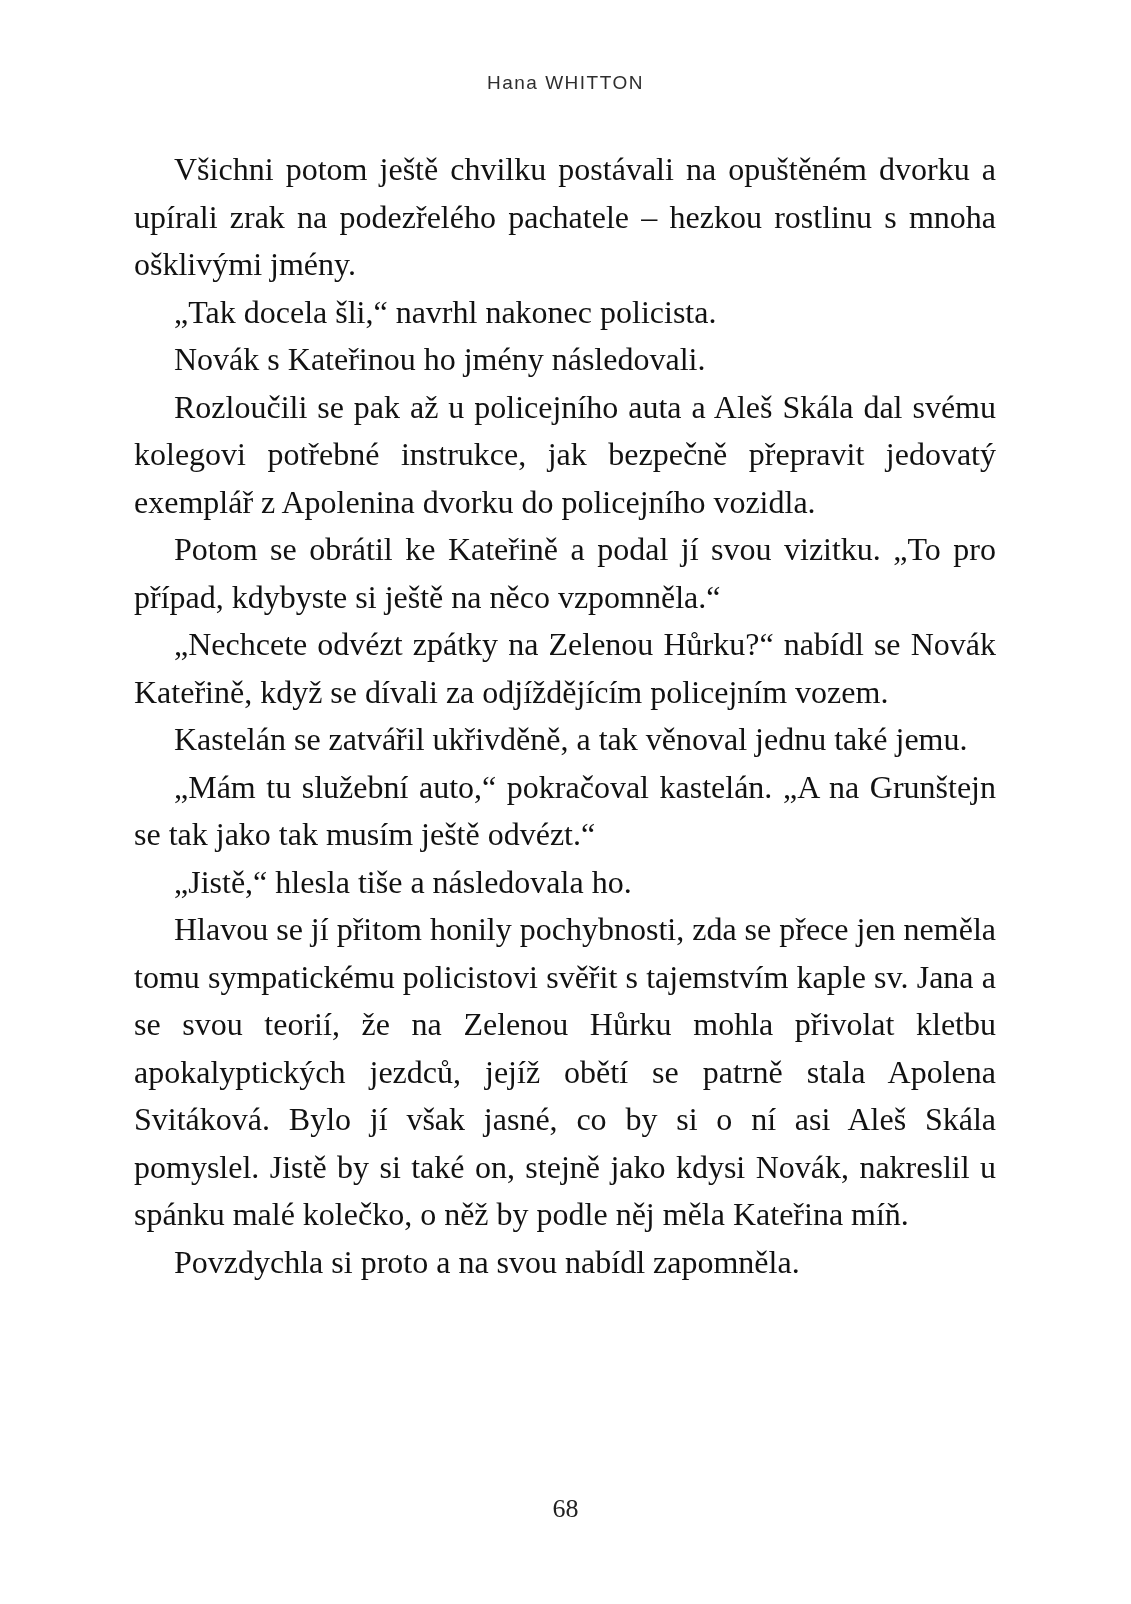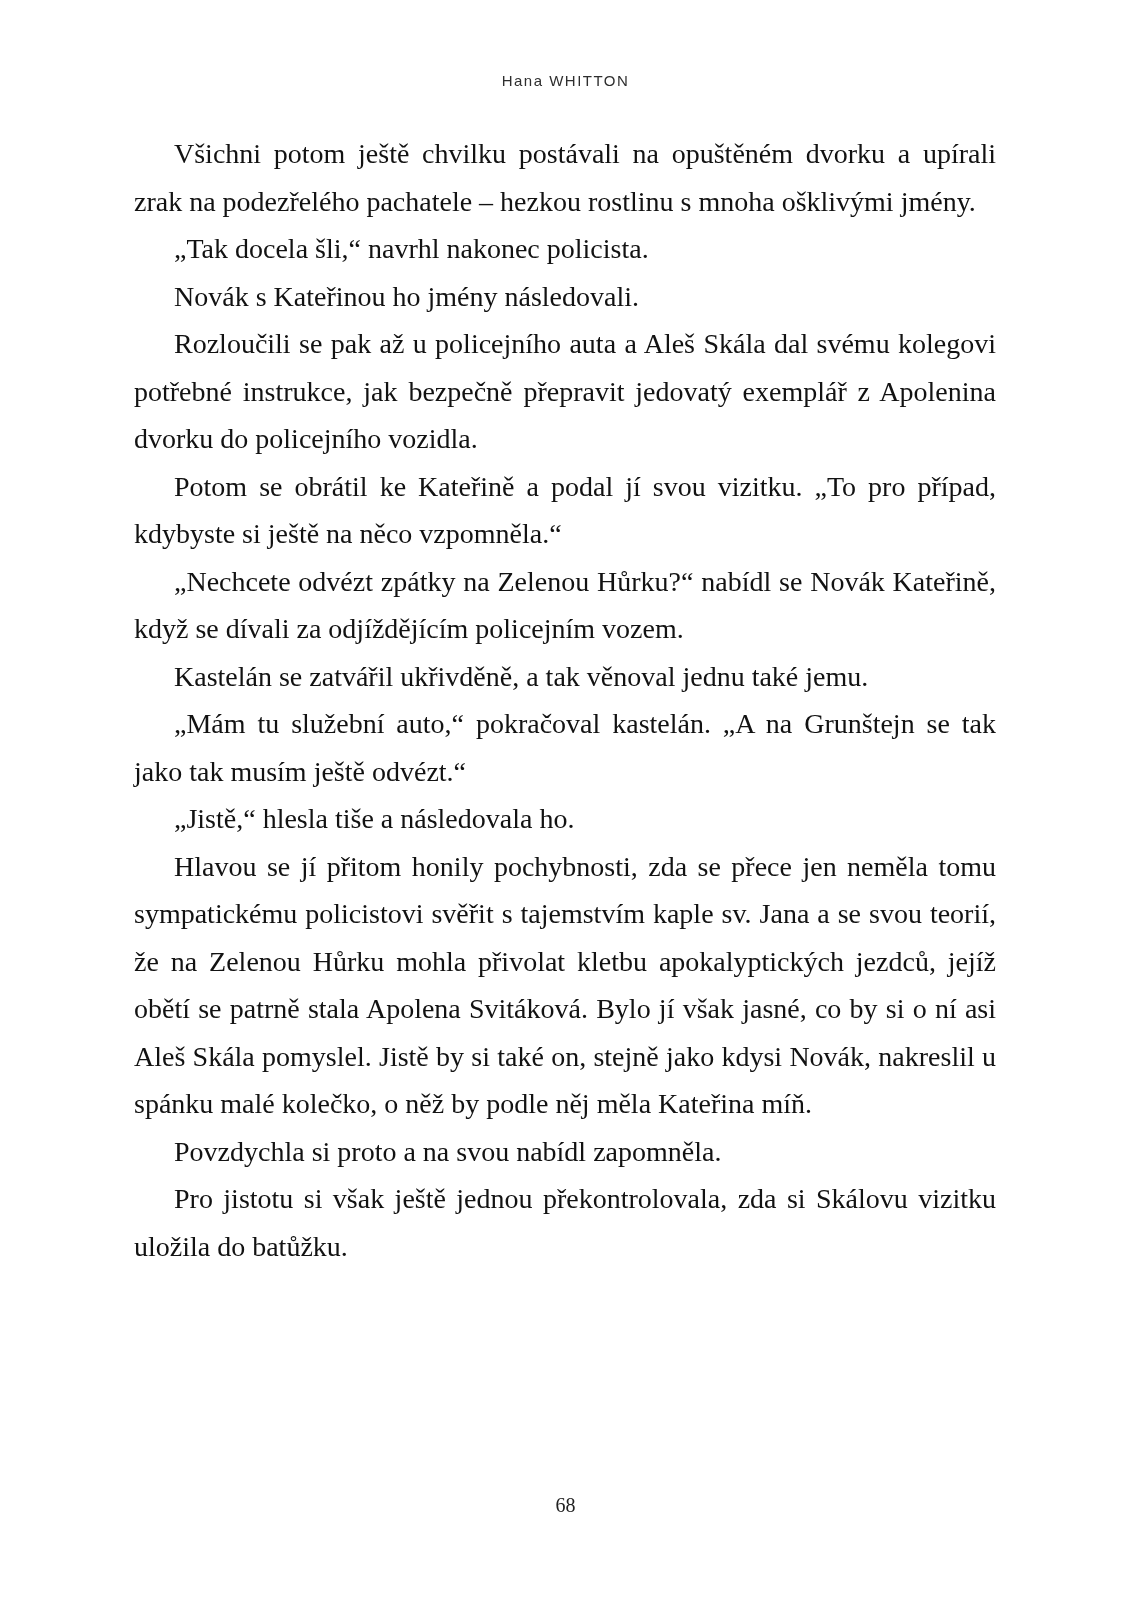--- a/index.html
+++ b/index.html
@@ -16,48 +16,48 @@
     font-family: "Liberation Serif", serif;
     color: #151515;
   }
   .running-header {
     position: absolute;
     top: 72px;
     left: 0;
     width: 100%;
     text-align: center;
     font-family: "Liberation Sans", sans-serif;
-    font-size: 15px;
+    font-size: 19px;
     letter-spacing: 1.5px;
     color: #2e2e2e;
   }
   .text-block {
     position: absolute;
-    top: 130px;
+    top: 146px;
     left: 134px;
     width: 862px;
-    font-size: 28px;
+    font-size: 32px;
     line-height: 47.5px;
     text-align: justify;
     color: #121212;
   }
   .text-block p {
     margin: 0;
     padding: 0;
     text-indent: 40px;
     hyphens: auto;
   }
   .page-number {
     position: absolute;
     top: 1494px;
     left: 0;
     width: 100%;
     text-align: center;
     font-family: "Liberation Serif", serif;
-    font-size: 20px;
+    font-size: 26px;
     color: #222222;
   }
 </style>
 </head>
 <body>
 
 <div class="page">
 
   <div class="running-header">Hana WHITTON</div>
 
@@ -66,18 +66,17 @@
     <p>„Tak docela šli,“ navrhl nakonec policista.</p>
     <p>Novák s Kateřinou ho jmény následovali.</p>
     <p>Rozloučili se pak až u policejního auta a Aleš Skála dal svému kolegovi potřebné instrukce, jak bezpečně přepravit jedovatý exemplář z Apolenina dvorku do policejního vozidla.</p>
     <p>Potom se obrátil ke Kateřině a podal jí svou vizitku. „To pro případ, kdybyste si ještě na něco vzpomněla.“</p>
     <p>„Nechcete odvézt zpátky na Zelenou Hůrku?“ nabídl se Novák Kateřině, když se dívali za odjíždějícím policejním vozem.</p>
     <p>Kastelán se zatvářil ukřivděně, a tak věnoval jednu také jemu.</p>
     <p>„Mám tu služební auto,“ pokračoval kastelán. „A na Grunštejn se tak jako tak musím ještě odvézt.“</p>
     <p>„Jistě,“ hlesla tiše a následovala ho.</p>
     <p>Hlavou se jí přitom honily pochybnosti, zda se přece jen neměla tomu sympatickému policistovi svěřit s tajemstvím kaple sv. Jana a se svou teorií, že na Zelenou Hůrku mohla přivolat kletbu apokalyptických jezdců, jejíž obětí se patrně stala Apolena Svitáková. Bylo jí však jasné, co by si o ní asi Aleš Skála pomyslel. Jistě by si také on, stejně jako kdysi Novák, nakreslil u spánku malé kolečko, o něž by podle něj měla Kateřina míň.</p>
     <p>Povzdychla si proto a na svou nabídl zapomněla.</p>
-    <p>Pro jistotu si však ještě jednou překontrolovala, zda si Skálovu vizitku uložila do batůžku.</p>
   </div>
 
   <div class="page-number">68</div>
 
 </div>
 
 </body></html>

